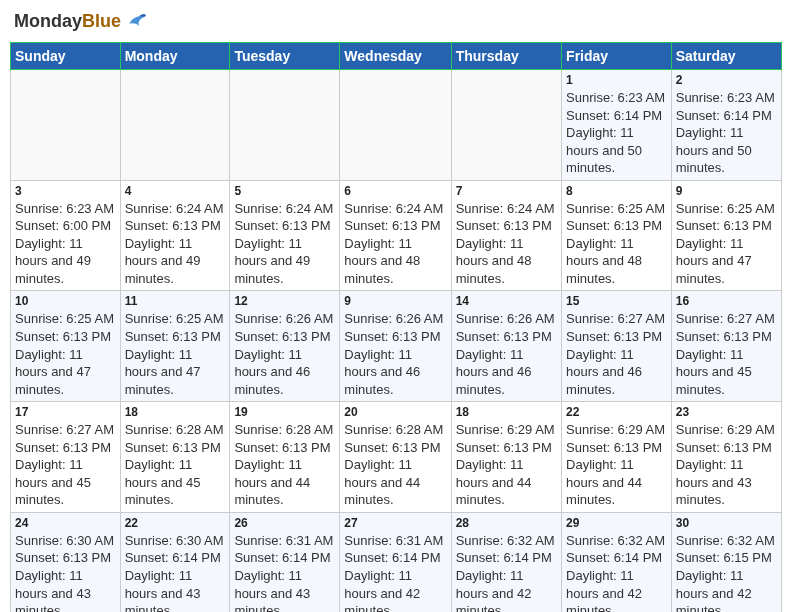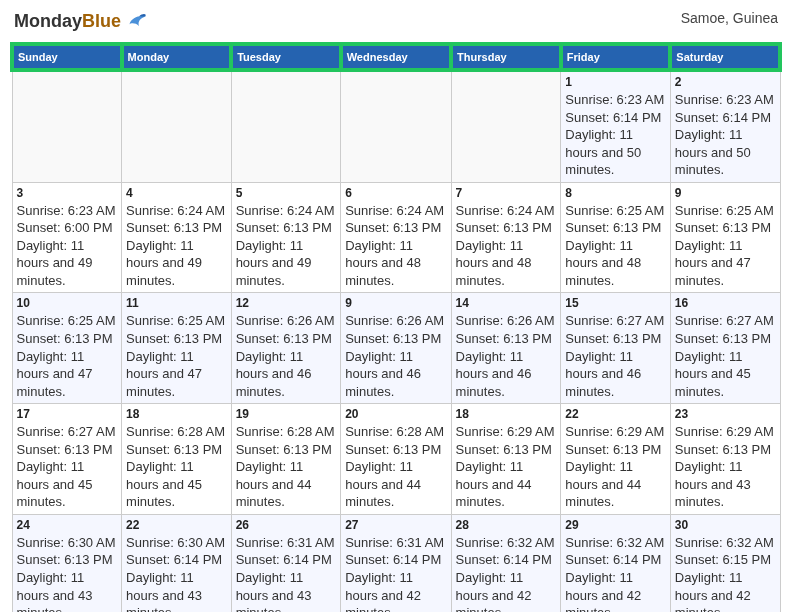--- a/index.html
+++ b/index.html
@@ -48,23 +48,23 @@
     .calendar {
       width: 100%;
       border-collapse: collapse;
       font-size: 10px;
     }
     .calendar th {
       background: #2563b0;
       color: #fff;
       padding: 5px 4px;
       text-align: left;
-      font-size: 11px;
+      font-size: 14px;
       font-weight: bold;
-      border: 4px solid #22c55e;
+      border: 1px solid #22c55e;
     }
     .calendar td {
       border: 1px solid #ccc;
       vertical-align: top;
       padding: 3px 4px;
       width: 113px;
       min-height: 80px;
       background: #fff;
     }
     .calendar tr:nth-child(odd) td {
@@ -100,21 +100,20 @@
           <span class="logo-general">Monday</span><span class="logo-blue">Blue</span>
         </div>
         <svg class="logo-bird" viewBox="0 0 30 30" xmlns="http://www.w3.org/2000/svg">
           <path d="M8 18 C10 10, 20 6, 28 8 C22 10, 18 14, 20 20 C16 16, 10 16, 8 18Z" fill="#4a90d9"></path>
           <path d="M20 8 C24 4, 30 4, 28 8Z" fill="#2563b0"></path>
         </svg>
       </div>
     </div>
   </div>
   <div class="title-area">
-    <div class="location-title">Samoe, Guinea</div>
   </div>
 </div>
 
 <table class="calendar">
   <thead>
     <tr id="weekday-header">
     <th>Sunday</th>
         <th>Monday</th>
         <th>Tuesday</th>
         <th>Wednesday</th>

